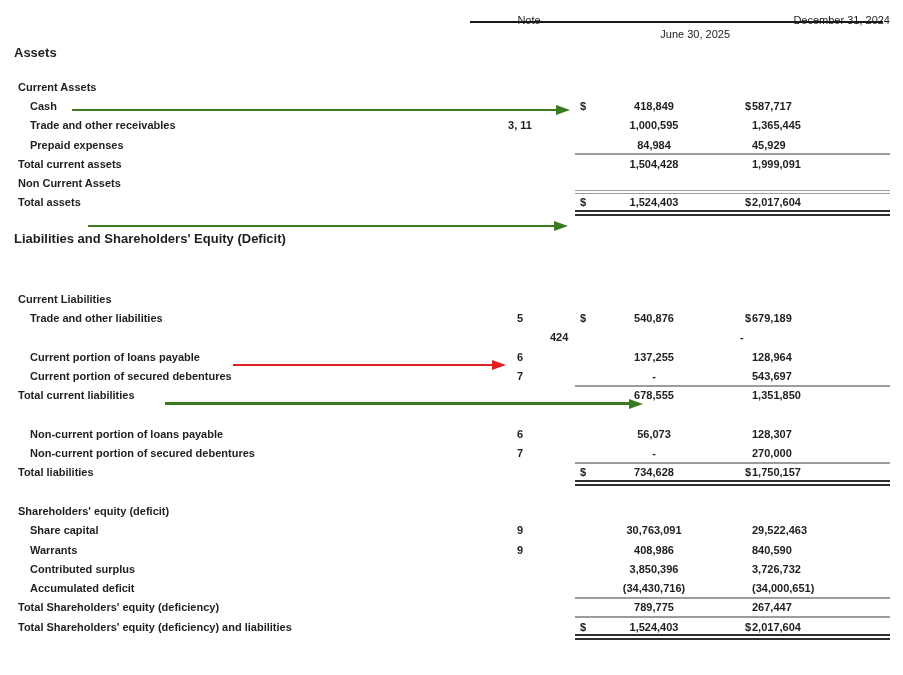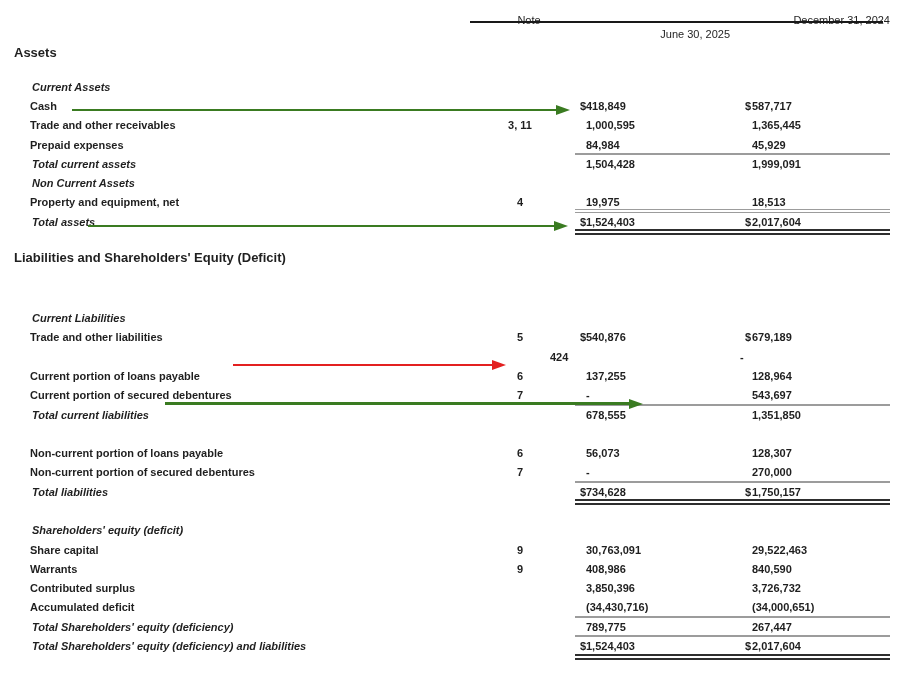--- a/index.html
+++ b/index.html
@@ -48,24 +48,24 @@
     position:relative;
     display:grid;
     grid-template-columns:490px 60px 36px 154px 12px 151px;
     height:19.3px;
     font-size:11px;font-weight:700;
     align-items:center;
   }
   #assets-rows .row:first-child{margin-top:14px;}
   #liab-rows .row:first-child{margin-top:40px;}
   .row .lbl{padding-left:30px;white-space:nowrap;}
-  .row.sub .lbl, .row.total .lbl{padding-left:32px;font-style:italic;}
+  .row.sub .lbl, .row.total .lbl{padding-left:18px;}
   .row .note{text-align:center;}
   .row .cur1{text-align:right;}
-  .row .val1{text-align:left;padding-right:18px;}
+  .row .val1{text-align:center;padding-right:18px;}
   .row .cur2{text-align:right;padding-right:1px;}
   .row .val2{text-align:left;padding-right:27px;}
   .row.blank{height:19.3px;}
   
   .rt-gray::before{
     content:"";position:absolute;left:575px;right:13px;top:-1px;
     border-top:2px solid var(--gray-rule);
   }
   .rt-gray2::before{
     content:"";position:absolute;left:575px;right:13px;top:-3px;height:4px;
@@ -154,28 +154,20 @@
         <div class="val2">1,999,091</div>
       </div>
       <div class="row sub">
         <div class="lbl">Non Current Assets</div>
         <div class="note"></div>
         <div class="cur1"></div>
         <div class="val1"></div>
         <div class="cur2"></div>
         <div class="val2"></div>
       </div>
-      <div class="row item">
-        <div class="lbl">Property and equipment, net</div>
-        <div class="note">4</div>
-        <div class="cur1"></div>
-        <div class="val1">19,975</div>
-        <div class="cur2"></div>
-        <div class="val2">18,513</div>
-      </div>
       <div class="row total rt-gray2 rb-dark2">
         <div class="lbl">Total assets</div>
         <div class="note"></div>
         <div class="cur1">$</div>
         <div class="val1">1,524,403</div>
         <div class="cur2">$</div>
         <div class="val2">2,017,604</div>
       </div>
     </div>
 

